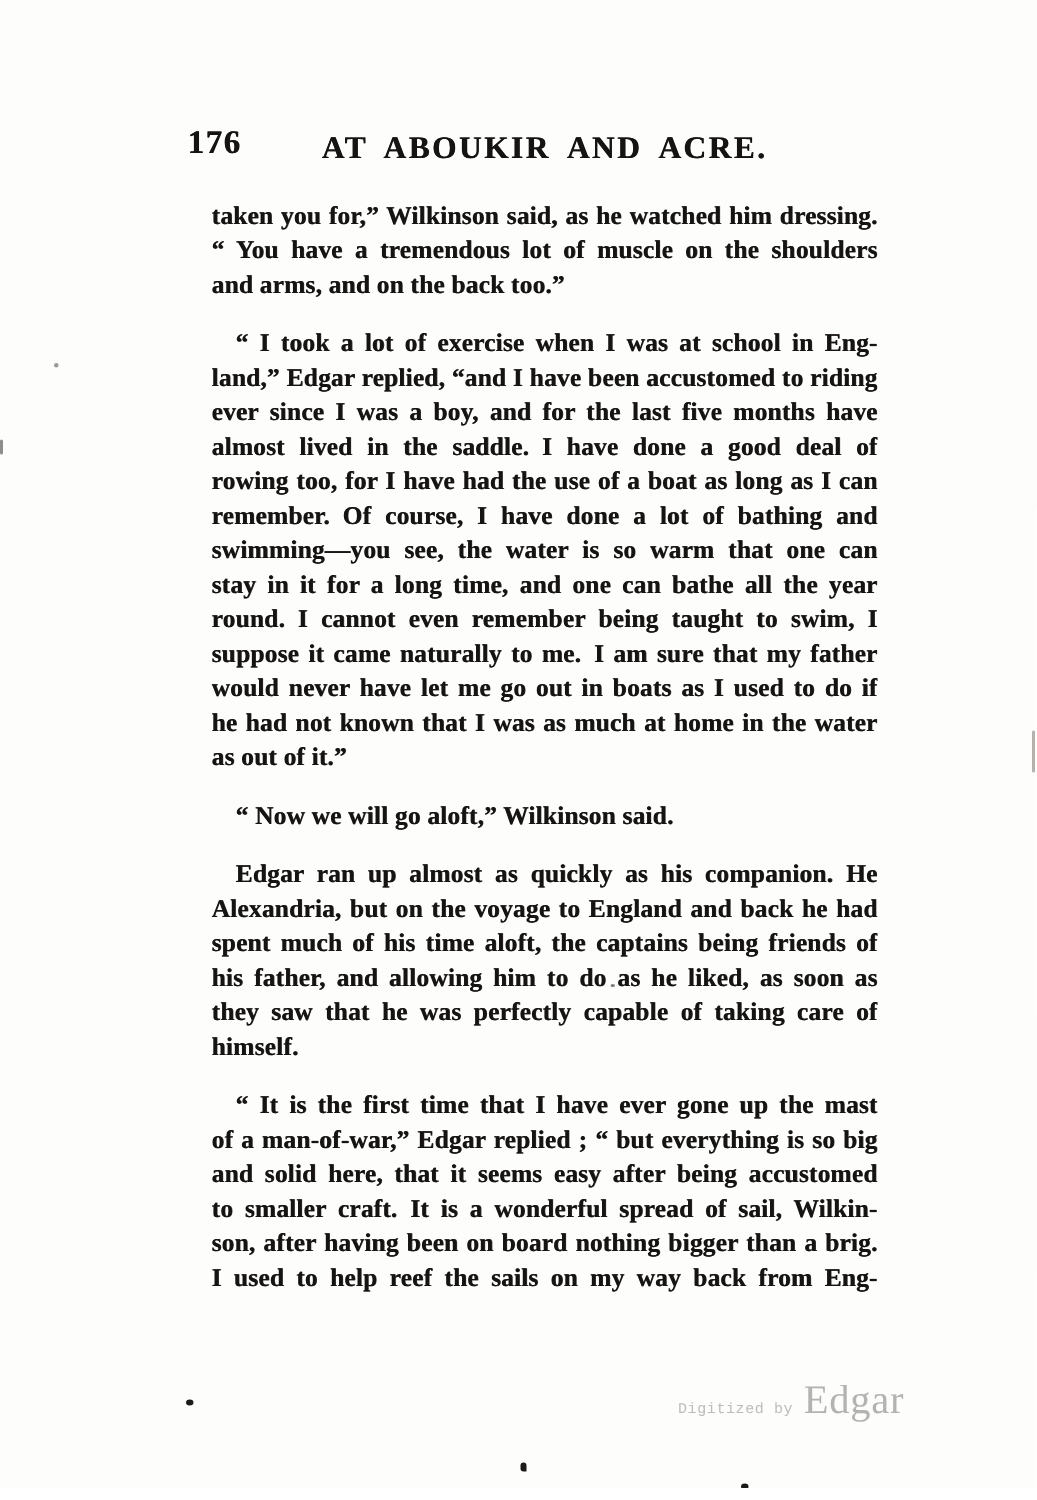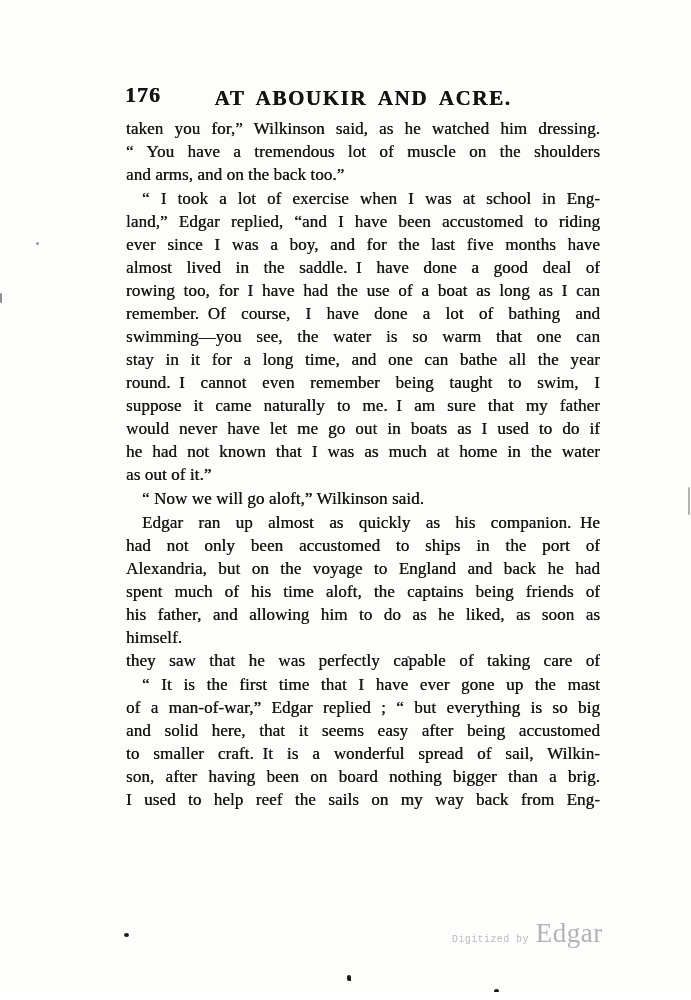--- a/index.html
+++ b/index.html
@@ -49,21 +49,21 @@
   .text-block {
     position: absolute;
     left: 125px;
     top: 116px;
     width: 476px;
     font-size: 17px;
     line-height: 23px;
     letter-spacing: 0.1px;
     text-shadow: 0.35px 0 0 rgba(22,20,18,0.85);
   }
-  .para { margin: 1px; }
+  .para { margin: 16px; font-weight: bold; }
   .line {
     text-align: justify;
     text-align-last: justify;
     white-space: nowrap;
     overflow: hidden;
   }
   .line.lastline {
     text-align-last: left;
   }
   .line.firstline {
@@ -135,26 +135,25 @@
         <div class="line">suppose it came naturally to me. I am sure that my father</div>
         <div class="line">would never have let me go out in boats as I used to do if</div>
         <div class="line">he had not known that I was as much at home in the water</div>
         <div class="line lastline">as out of it.”</div>
       </div>
       <div class="para">
         <div class="line lastline firstline">“ Now we will go aloft,” Wilkinson said.</div>
       </div>
       <div class="para">
         <div class="line firstline">Edgar ran up almost as quickly as his companion. He</div>
-        <div class="line">had not only been accustomed to ships in the port of</div>
         <div class="line">Alexandria, but on the voyage to England and back he had</div>
         <div class="line">spent much of his time aloft, the captains being friends of</div>
         <div class="line">his father, and allowing him to do as he liked, as soon as</div>
+        <div class="line">they saw that he was perfectly capable of taking care of</div>
         <div class="line lastline">himself.</div>
-        <div class="line">they saw that he was perfectly capable of taking care of</div>
       </div>
       <div class="para">
         <div class="line firstline">“ It is the first time that I have ever gone up the mast</div>
         <div class="line">of a man-of-war,” Edgar replied ; “ but everything is so big</div>
         <div class="line">and solid here, that it seems easy after being accustomed</div>
         <div class="line">to smaller craft. It is a wonderful spread of sail, Wilkin-</div>
         <div class="line">son, after having been on board nothing bigger than a brig.</div>
         <div class="line">I used to help reef the sails on my way back from Eng-</div>
       </div>
     </div>

